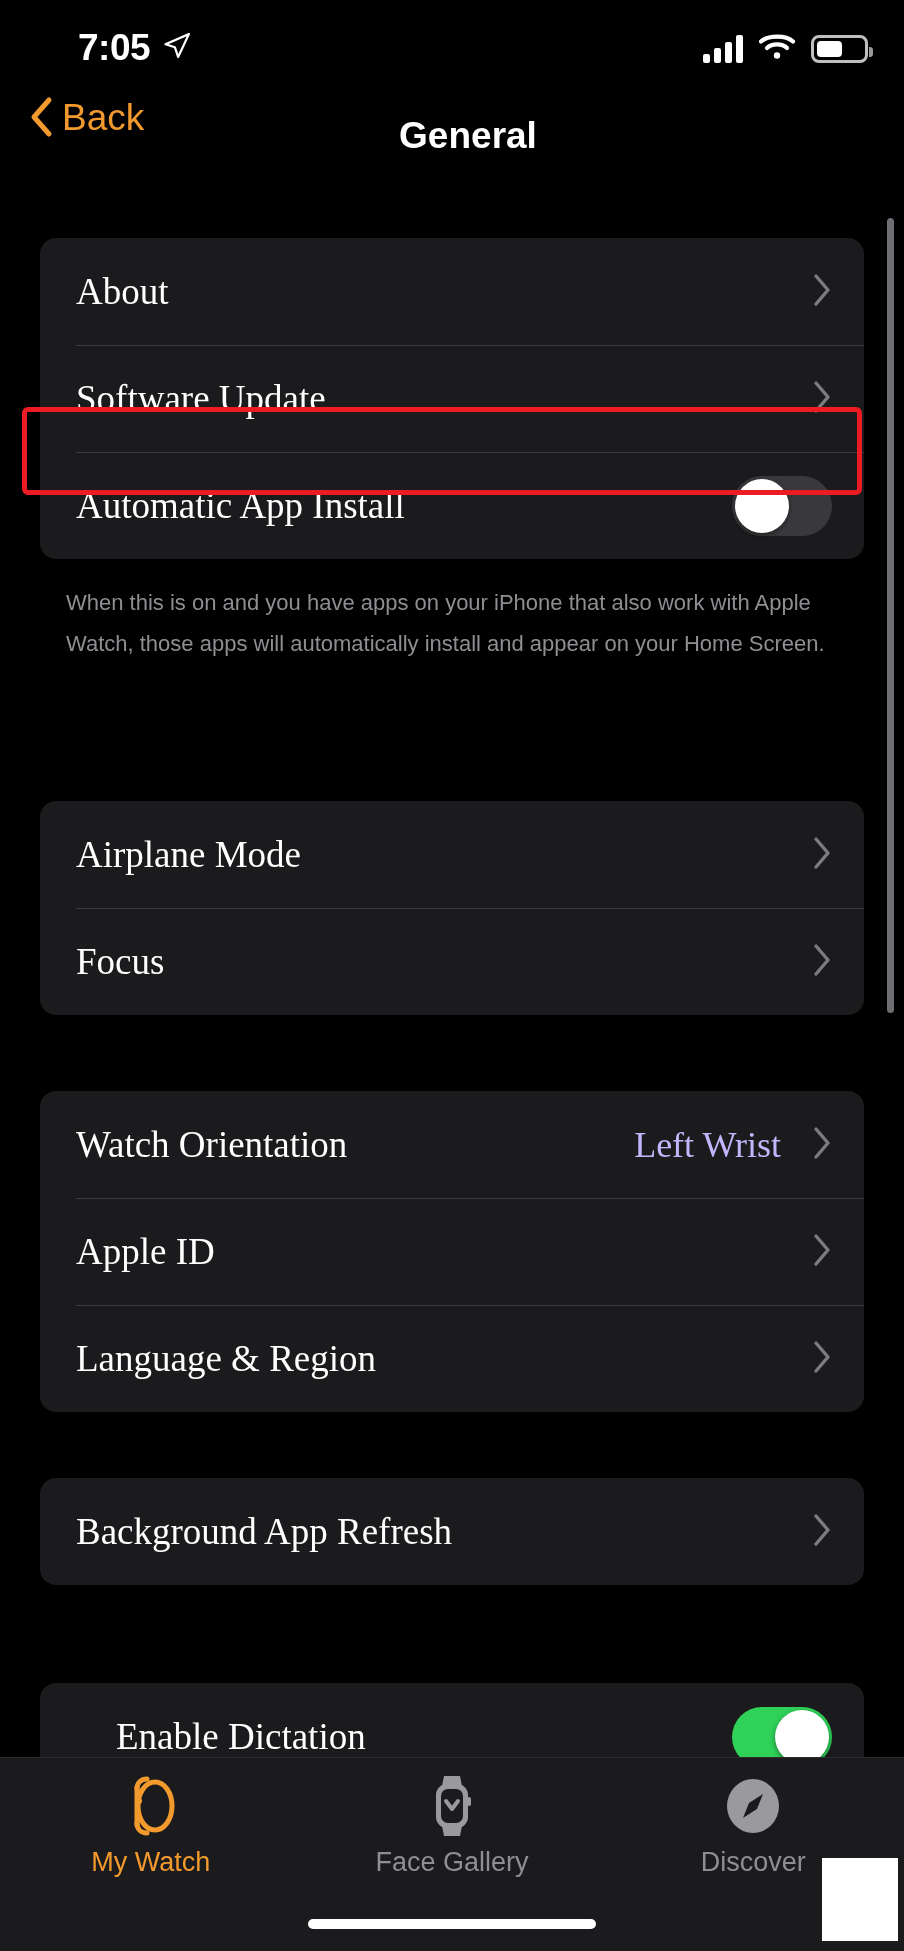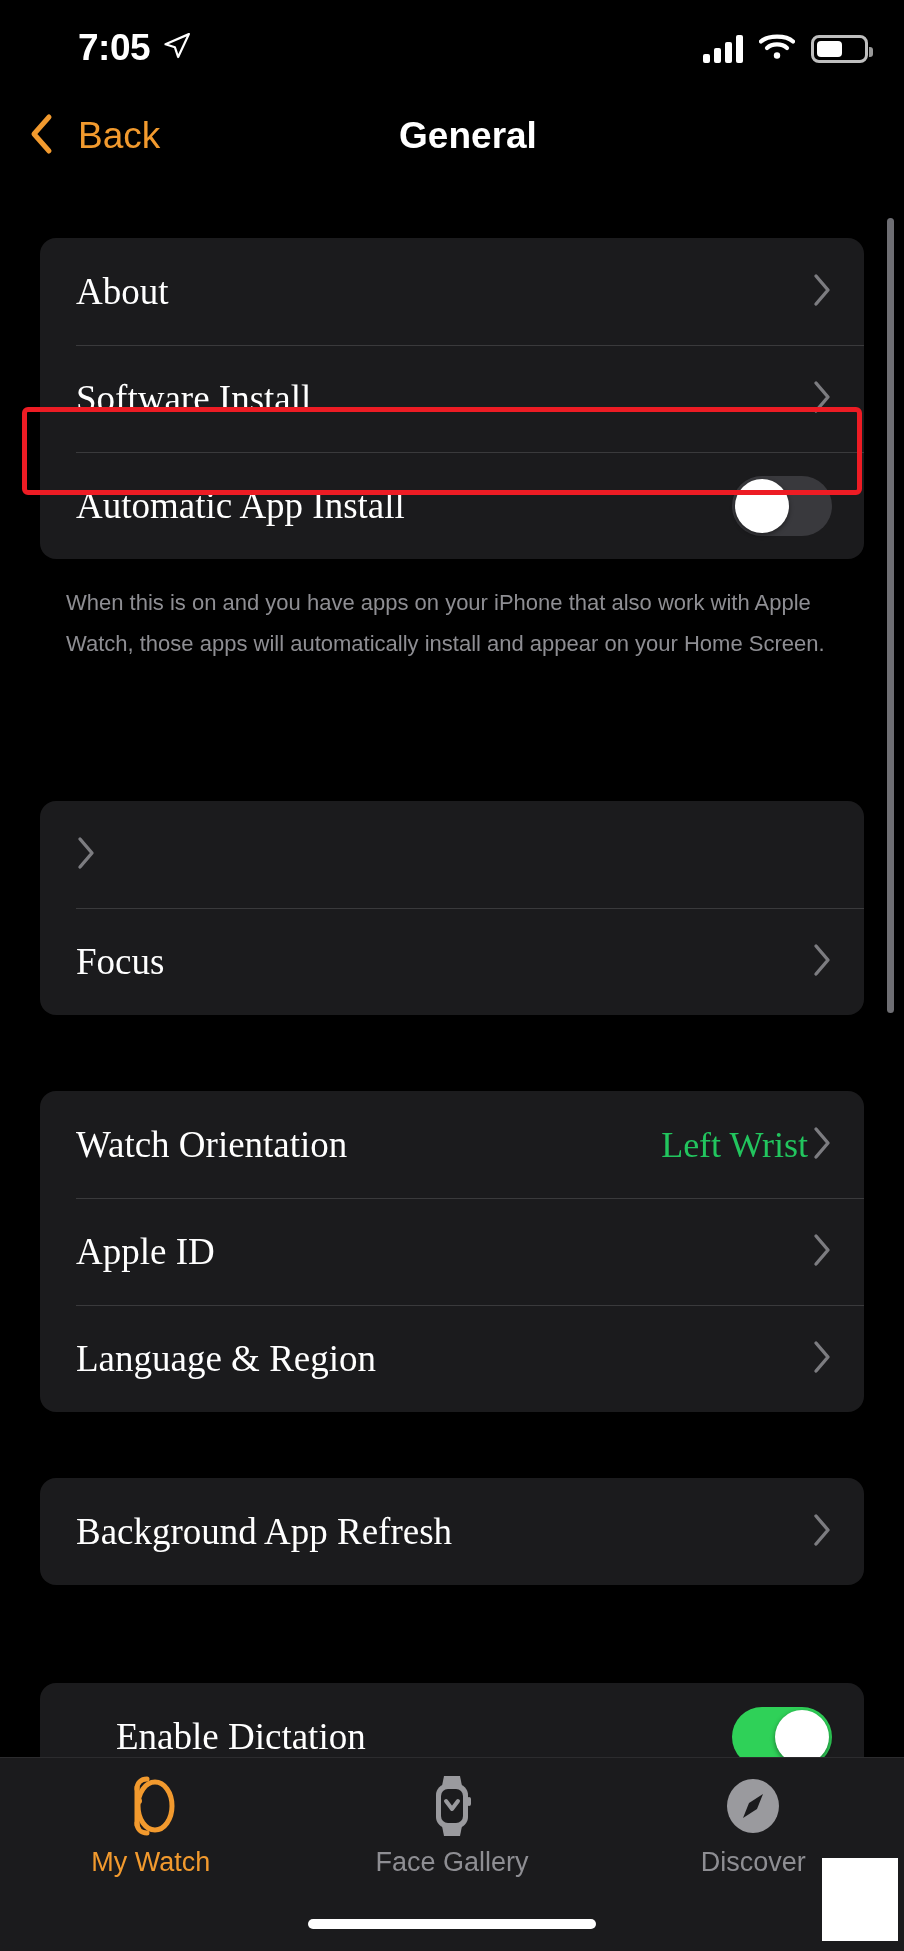--- a/index.html
+++ b/index.html
@@ -86,22 +86,22 @@
     position: absolute;
     top: 96px; left: 0;
     width: 904px;
     height: 80px;
   }
   .nav-back {
     position: absolute;
     left: 20px; top: 0;
     height: 80px;
     display: flex;
-    align-items: center;
-    gap: 24px;
+    align-items: flex-start;
+    gap: 8px;
     padding: 0 8px;
     cursor: pointer;
   }
   .nav-back-label {
     color: #F29A2E;
     font-size: 37px;
     line-height: 44px;
   }
   .nav-title {
     position: absolute;
@@ -151,24 +151,24 @@
     background: #3a3a3c;
   }
   .row-label {
     color: #ffffff;
     font-size: 37px;
     line-height: 44px;
     flex: 1;
     white-space: nowrap;
   }
   .row-value {
-    color: #22c55e;
+    color: #c4b5fd;
     font-size: 36px;
     line-height: 44px;
-    margin-right: 4px;
+    margin-right: 31px;
     white-space: nowrap;
   }
   .chev {
     flex: 0 0 auto;
     display: block;
   }
 
   
   .switch {
     position: relative;
@@ -320,39 +320,40 @@
     <div class="group" style="top:62px;">
       <div class="row">
         <span class="row-label">About</span>
         <span class="chev">
           <svg width="20" height="34" viewBox="0 0 20 34">
               <path d="M4 3 L16 17 L4 31" fill="none" stroke="#7c7c80" stroke-width="3.4" stroke-linecap="round" stroke-linejoin="round"></path>
             </svg>
         </span>
       </div>
       <div class="row">
-        <span class="row-label">Software Install</span>
+        <span class="row-label">Software Update</span>
         <span class="chev">
           <svg width="20" height="34" viewBox="0 0 20 34">
               <path d="M4 3 L16 17 L4 31" fill="none" stroke="#7c7c80" stroke-width="3.4" stroke-linecap="round" stroke-linejoin="round"></path>
             </svg>
         </span>
       </div>
       <div class="row">
         <span class="row-label">Automatic App Install</span>
         <span class="switch off">
           <span class="knob"></span>
         </span>
       </div>
     </div>
 
     <div class="footer-note" style="top:406px;">When this is on and you have apps on your iPhone that also work with Apple Watch, those apps will automatically install and appear on your Home Screen.</div>
 
     <div class="group" style="top:625px;">
       <div class="row">
+        <span class="row-label">Airplane Mode</span>
         <span class="chev">
           <svg width="20" height="34" viewBox="0 0 20 34">
               <path d="M4 3 L16 17 L4 31" fill="none" stroke="#7c7c80" stroke-width="3.4" stroke-linecap="round" stroke-linejoin="round"></path>
             </svg>
         </span>
       </div>
       <div class="row">
         <span class="row-label">Focus</span>
         <span class="chev">
           <svg width="20" height="34" viewBox="0 0 20 34">

